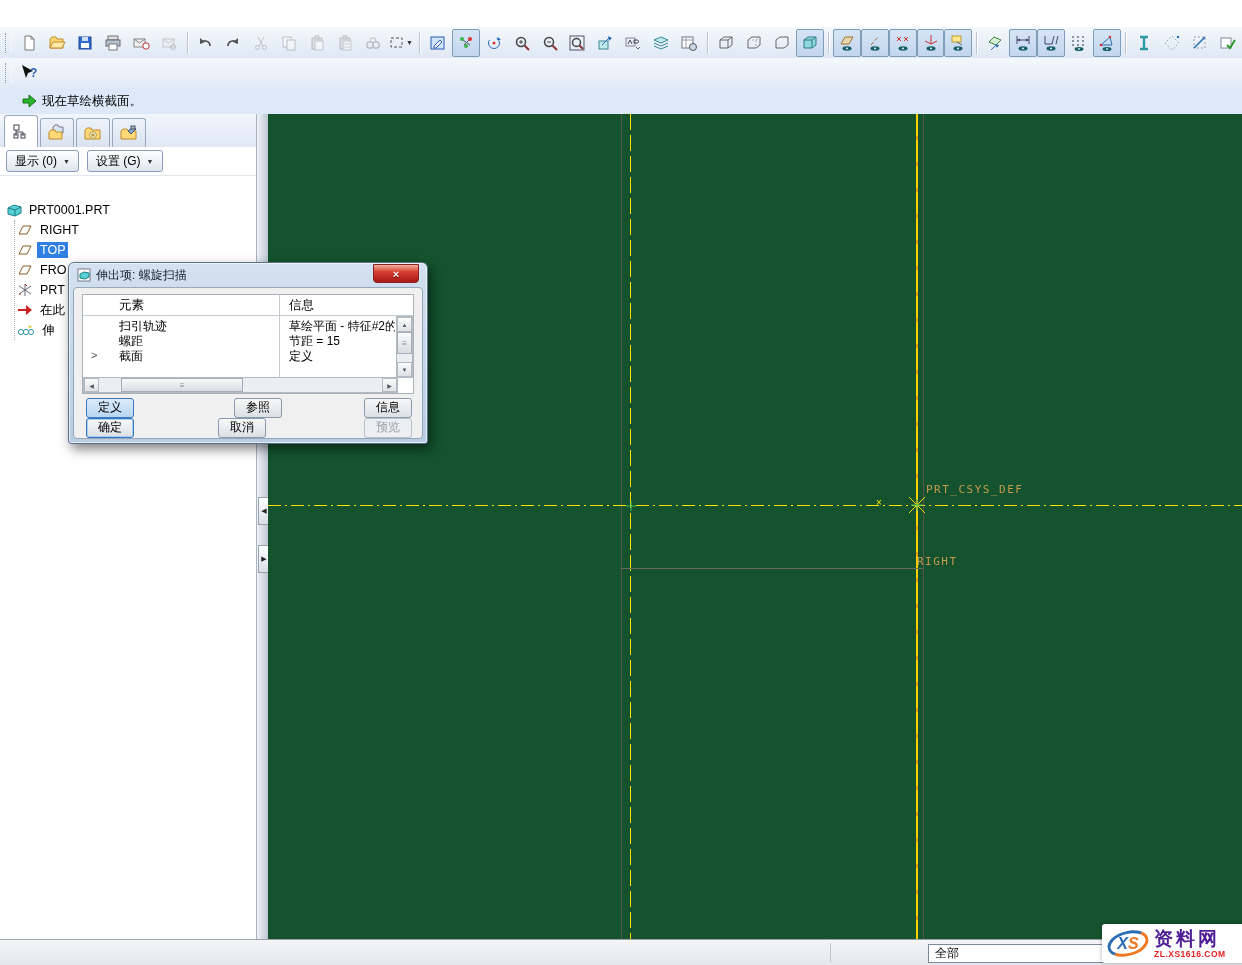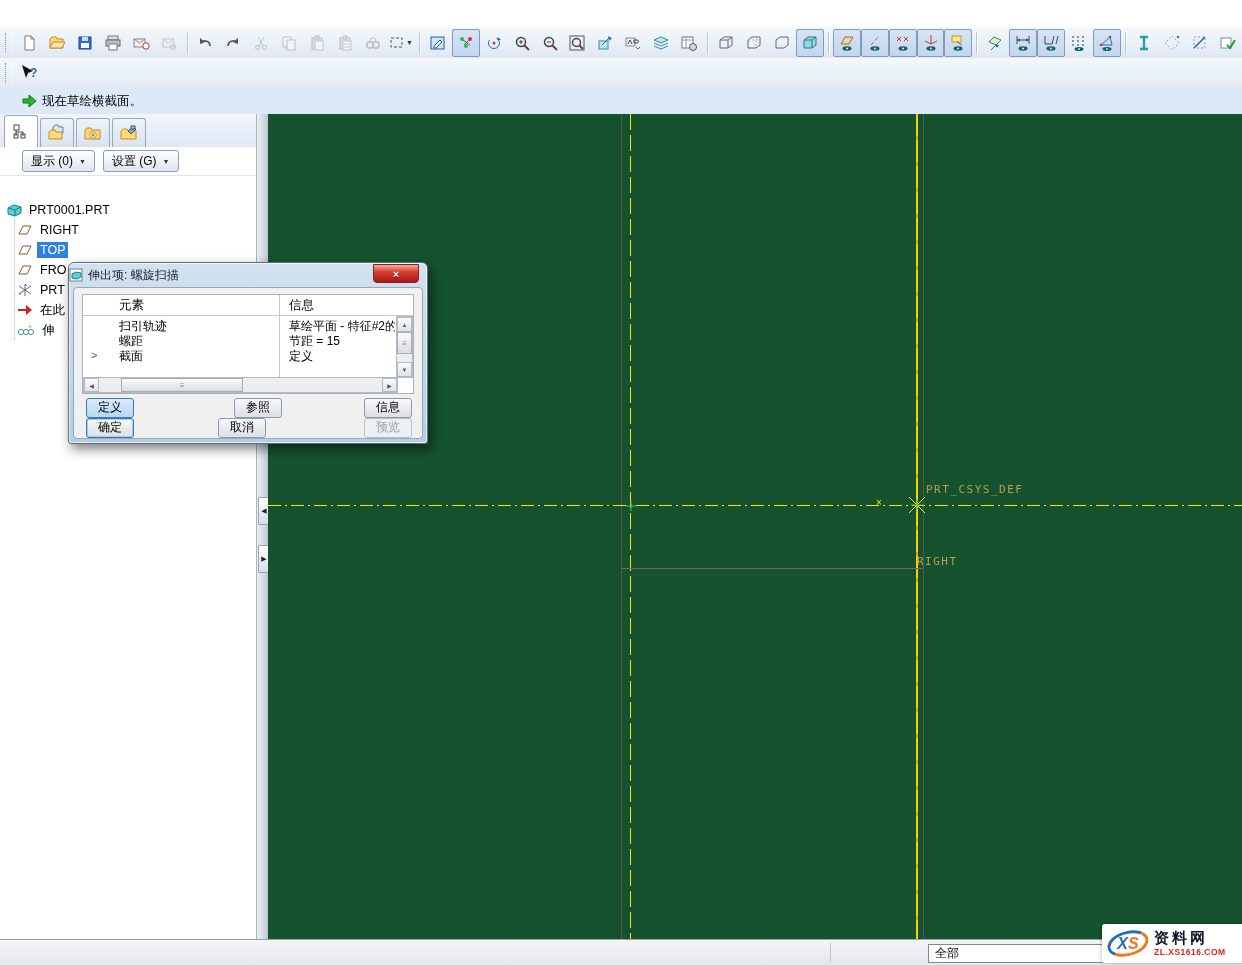--- a/index.html
+++ b/index.html
@@ -33,21 +33,21 @@
   
   #main{position:absolute;left:0;top:114px;right:0;bottom:25px;}
   #navpanel{position:absolute;left:0;top:0;width:256px;bottom:0;background:#fff;}
   #navtabs{position:absolute;left:0;top:0;right:0;height:33px;display:flex;align-items:flex-end;
     background:linear-gradient(#f2f6fc,#dfe8f4);padding-left:4px;gap:2px;border-bottom:1px solid #c9d4e3;}
   .navtab{width:32px;height:28px;display:flex;align-items:center;justify-content:center;
     border:1px solid #9aa8bb;border-bottom:none;border-radius:3px 3px 0 0;
     background:linear-gradient(#eef3fa,#d8e2ef);}
   .navtab.active{background:#fff;height:31px;}
   #navbtns{position:absolute;left:0;top:33px;right:0;height:28px;display:flex;align-items:center;gap:8px;
-    padding-left:22px;background:#fff;border-bottom:1px solid #e2e6ec;}
+    padding-left:6px;background:#fff;border-bottom:1px solid #e2e6ec;}
   .navbtn{height:20px;display:flex;align-items:center;gap:5px;padding:0 8px;font-size:12px;
     border:1px solid #8a9cc0;border-radius:3px;background:linear-gradient(#ffffff,#dfe5ee);}
   #treewrap{position:absolute;left:0;top:78px;right:0;bottom:0;background:#fff;overflow:hidden;}
   .trow{height:20px;display:flex;align-items:center;gap:4px;white-space:nowrap;}
   .trow .lbl{padding:1px 3px;}
   .trow .lbl.sel{background:#2f80e0;color:#fff;}
   #treechildren{margin-left:14px;border-left:1px dotted #a8b0ba;padding-left:2px;}
 
   #splitter{position:absolute;left:256px;top:0;width:12px;bottom:0;
     background:linear-gradient(90deg,#eef1f6,#cfd6e0 60%,#b9c1cd);border-left:1px solid #aab3c0;}
@@ -69,21 +69,21 @@
   .cad-label{position:absolute;font-family:"DejaVu Sans Mono","Liberation Mono",monospace;
     font-size:11px;letter-spacing:1.5px;color:#c49a52;}
   .mark-x{position:absolute;color:#ffe100;font-size:10px;line-height:10px;}
   .mark-x::before{content:"\00D7";}
 
   
   #dialog{position:absolute;left:68px;top:262px;width:358px;height:180px;border:1px solid #5a718a;
     border-radius:6px 6px 3px 3px;background:linear-gradient(#d3e1f0,#b8cce2);
     box-shadow:3px 5px 12px rgba(0,0,0,.5),0 0 0 1px rgba(255,255,255,.6) inset;}
   #dlg-title{position:absolute;left:0;top:0;right:0;height:24px;display:flex;align-items:center;gap:5px;
-    font-size:12px;color:#15202e;}
+    padding-left:8px;font-size:12px;color:#15202e;}
   #dlg-close{position:absolute;top:1px;right:8px;width:44px;height:17px;border:1px solid #8a2020;
     border-radius:0 0 4px 4px;background:linear-gradient(#f0b0a0,#d84030 40%,#a81818);
     color:#fff;display:flex;align-items:center;justify-content:center;font-size:11px;font-weight:bold;
     text-shadow:0 1px 1px #601010;}
   #dlg-close::before{content:"\00D7";}
   #dlg-body{position:absolute;left:4px;right:4px;top:24px;bottom:4px;background:#f0f0f0;
     border:1px solid #98a8bb;border-radius:4px;}
   #dlg-table{position:absolute;left:8px;right:8px;top:6px;height:98px;background:#fff;border:1px solid #a8b0ba;}
   #dlg-col-divider{position:absolute;left:196px;top:0;bottom:15px;width:1px;background:#c6cbd2;}
   .dlg-hdr{position:absolute;top:0;height:20px;line-height:20px;font-size:12.5px;}
@@ -115,21 +115,21 @@
   
   #watermark{position:absolute;left:1102px;top:924px;width:138px;height:39px;background:#fff;
     border-radius:3px;box-shadow:0 0 4px rgba(0,0,0,.3);display:flex;align-items:center;padding:0 3px;gap:3px;}
   #wm-logo{position:relative;width:46px;height:31px;flex:none;}
   #wm-oval1{position:absolute;inset:3px 2px;border:3px solid #2a6db5;border-right-color:#f07820;
     border-bottom-color:#f07820;border-radius:50%;transform:rotate(-15deg);}
   #wm-xs{position:absolute;inset:0;display:flex;align-items:center;justify-content:center;
     font-style:italic;font-weight:bold;font-size:16px;}
   #wm-xs .x{color:#2a6db5;} #wm-xs .s{color:#f07820;}
   #wm-text{display:flex;flex-direction:column;line-height:1;}
-  #wm-name{color:#0f172a;font-weight:bold;font-size:15px;letter-spacing:3px;font-family:Liberation Serif, serif;}
+  #wm-name{color:#4c1d95;font-weight:bold;font-size:19px;letter-spacing:3px;font-family:Liberation Serif, serif;}
   #wm-url{color:#e21f1f;font-weight:bold;font-size:8.5px;letter-spacing:.5px;margin-top:2px;}
 </style>
 </head>
 <body>
 
 <div id="app">
 
 
   <div id="toolbar1">
     <span class="grip"></span>

